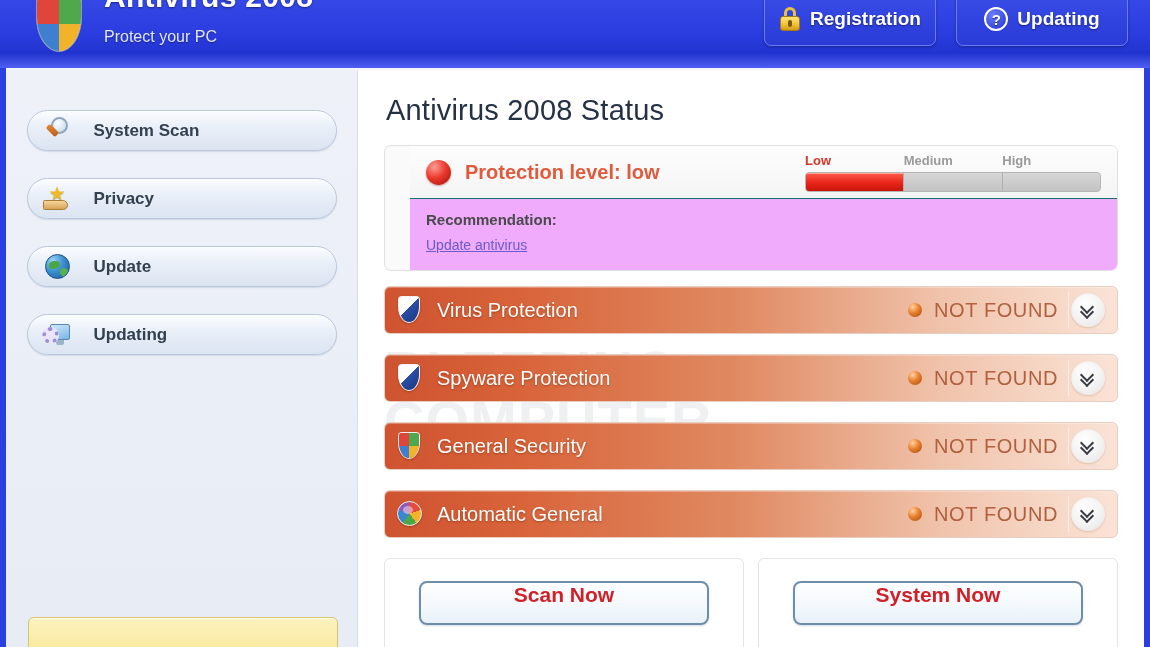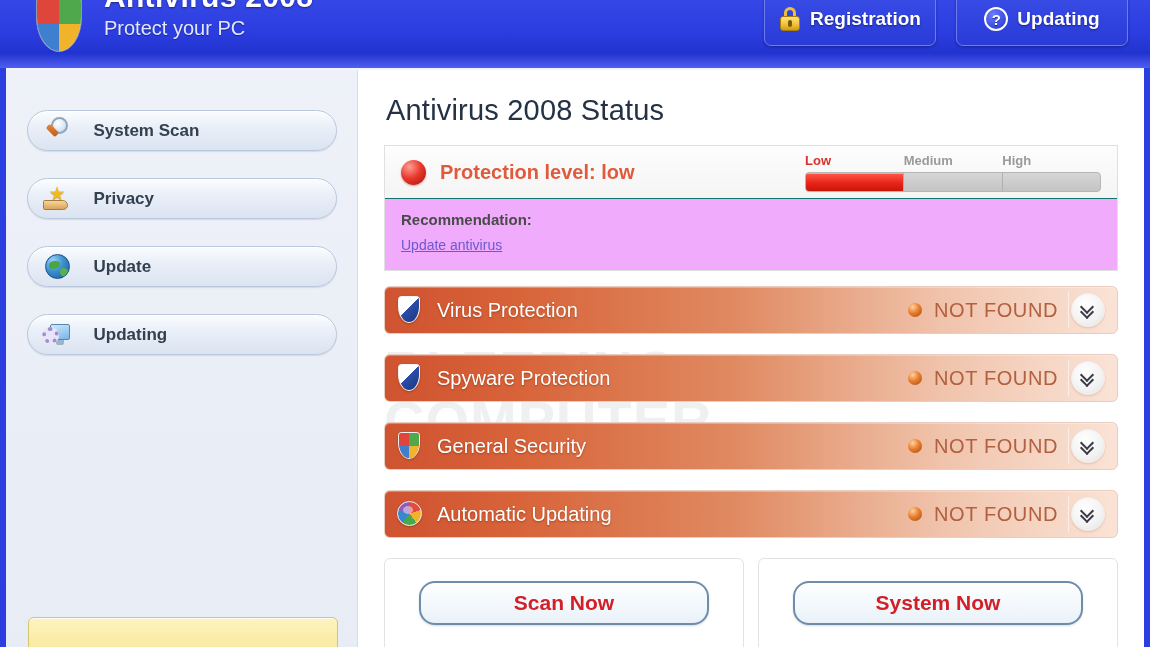--- a/index.html
+++ b/index.html
@@ -43,24 +43,24 @@
   .brand-title {
     font-size: 30px;
     font-weight: bold;
     color: #ffffff;
     letter-spacing: .3px;
     line-height: 34px;
     text-shadow: 0 1px 2px rgba(0,0,20,.45);
     white-space: nowrap;
   }
   .brand-sub {
-    font-size: 20px;
+    font-size: 16px;
     color: #e3e8ff;
     line-height: 20px;
-    margin-top: 4px;
+    margin-top: 13px;
     text-shadow: 0 1px 1px rgba(0,0,40,.4);
     white-space: nowrap;
   }
 
   .header-buttons {
     position: absolute;
     right: 22px; top: -28px;
     display: flex;
     gap: 20px;
   }
@@ -277,23 +277,24 @@
     color: #253246;
     margin: 0 0 18px 2px;
     font-weight: normal;
     letter-spacing: .2px;
   }
 
   
   .prot-panel {
     position: relative; z-index: 2;
     border: 1px solid #e0e0e0;
-    border-radius: 0;
+    border-radius: 7px;
     background: #fafafa;
     overflow: hidden;
+    padding-left: 25px;
   }
   .prot-top {
     height: 52px;
     display: flex;
     align-items: center;
     padding: 0 12px 0 16px;
     background: linear-gradient(180deg, #fdfdfd 0%, #f4f4f4 100%);
   }
   .prot-dot {
     width: 25px; height: 25px; border-radius: 50%;
@@ -469,25 +470,25 @@
     height: 110px;
     border: 1px solid #e3e3e3;
     border-radius: 6px;
     background: #ffffff;
     display: flex;
     justify-content: center;
     padding-top: 22px;
   }
   .action-btn {
     width: 290px; height: 44px;
-    border-radius: 16px;
+    border-radius: 8px;
     border: 2px solid #6e8dab;
     background: linear-gradient(180deg, #ffffff 0%, #f3f8fc 55%, #e9f1f8 100%);
     box-shadow: inset 0 1px 0 #ffffff, 0 1px 2px rgba(90,110,130,.25);
-    display: flex; align-items: center; justify-content: center;
+    display: flex; justify-content: center;
     cursor: pointer;
   }
   .action-btn span {
     font-size: 21px; font-weight: bold; color: #d12027;
     white-space: nowrap;
   }
 </style>
 </head>
 <body>
 
@@ -663,21 +664,21 @@
                 <i></i>
                 <i></i>
               </span>
           </span>
         </div>
 
         <div class="status-row">
           <span class="row-icon">
             <span class="globe-small"></span>
           </span>
-          <span class="row-label">Automatic Updating</span>
+          <span class="row-label">Automatic General</span>
           <span class="row-status">
             <span class="row-dot"></span>
             <span class="row-status-text">NOT FOUND</span>
           </span>
           <span class="row-expand-sep"></span>
           <span class="row-expand">
             <span class="chev">
                 <i></i>
                 <i></i>
               </span>

